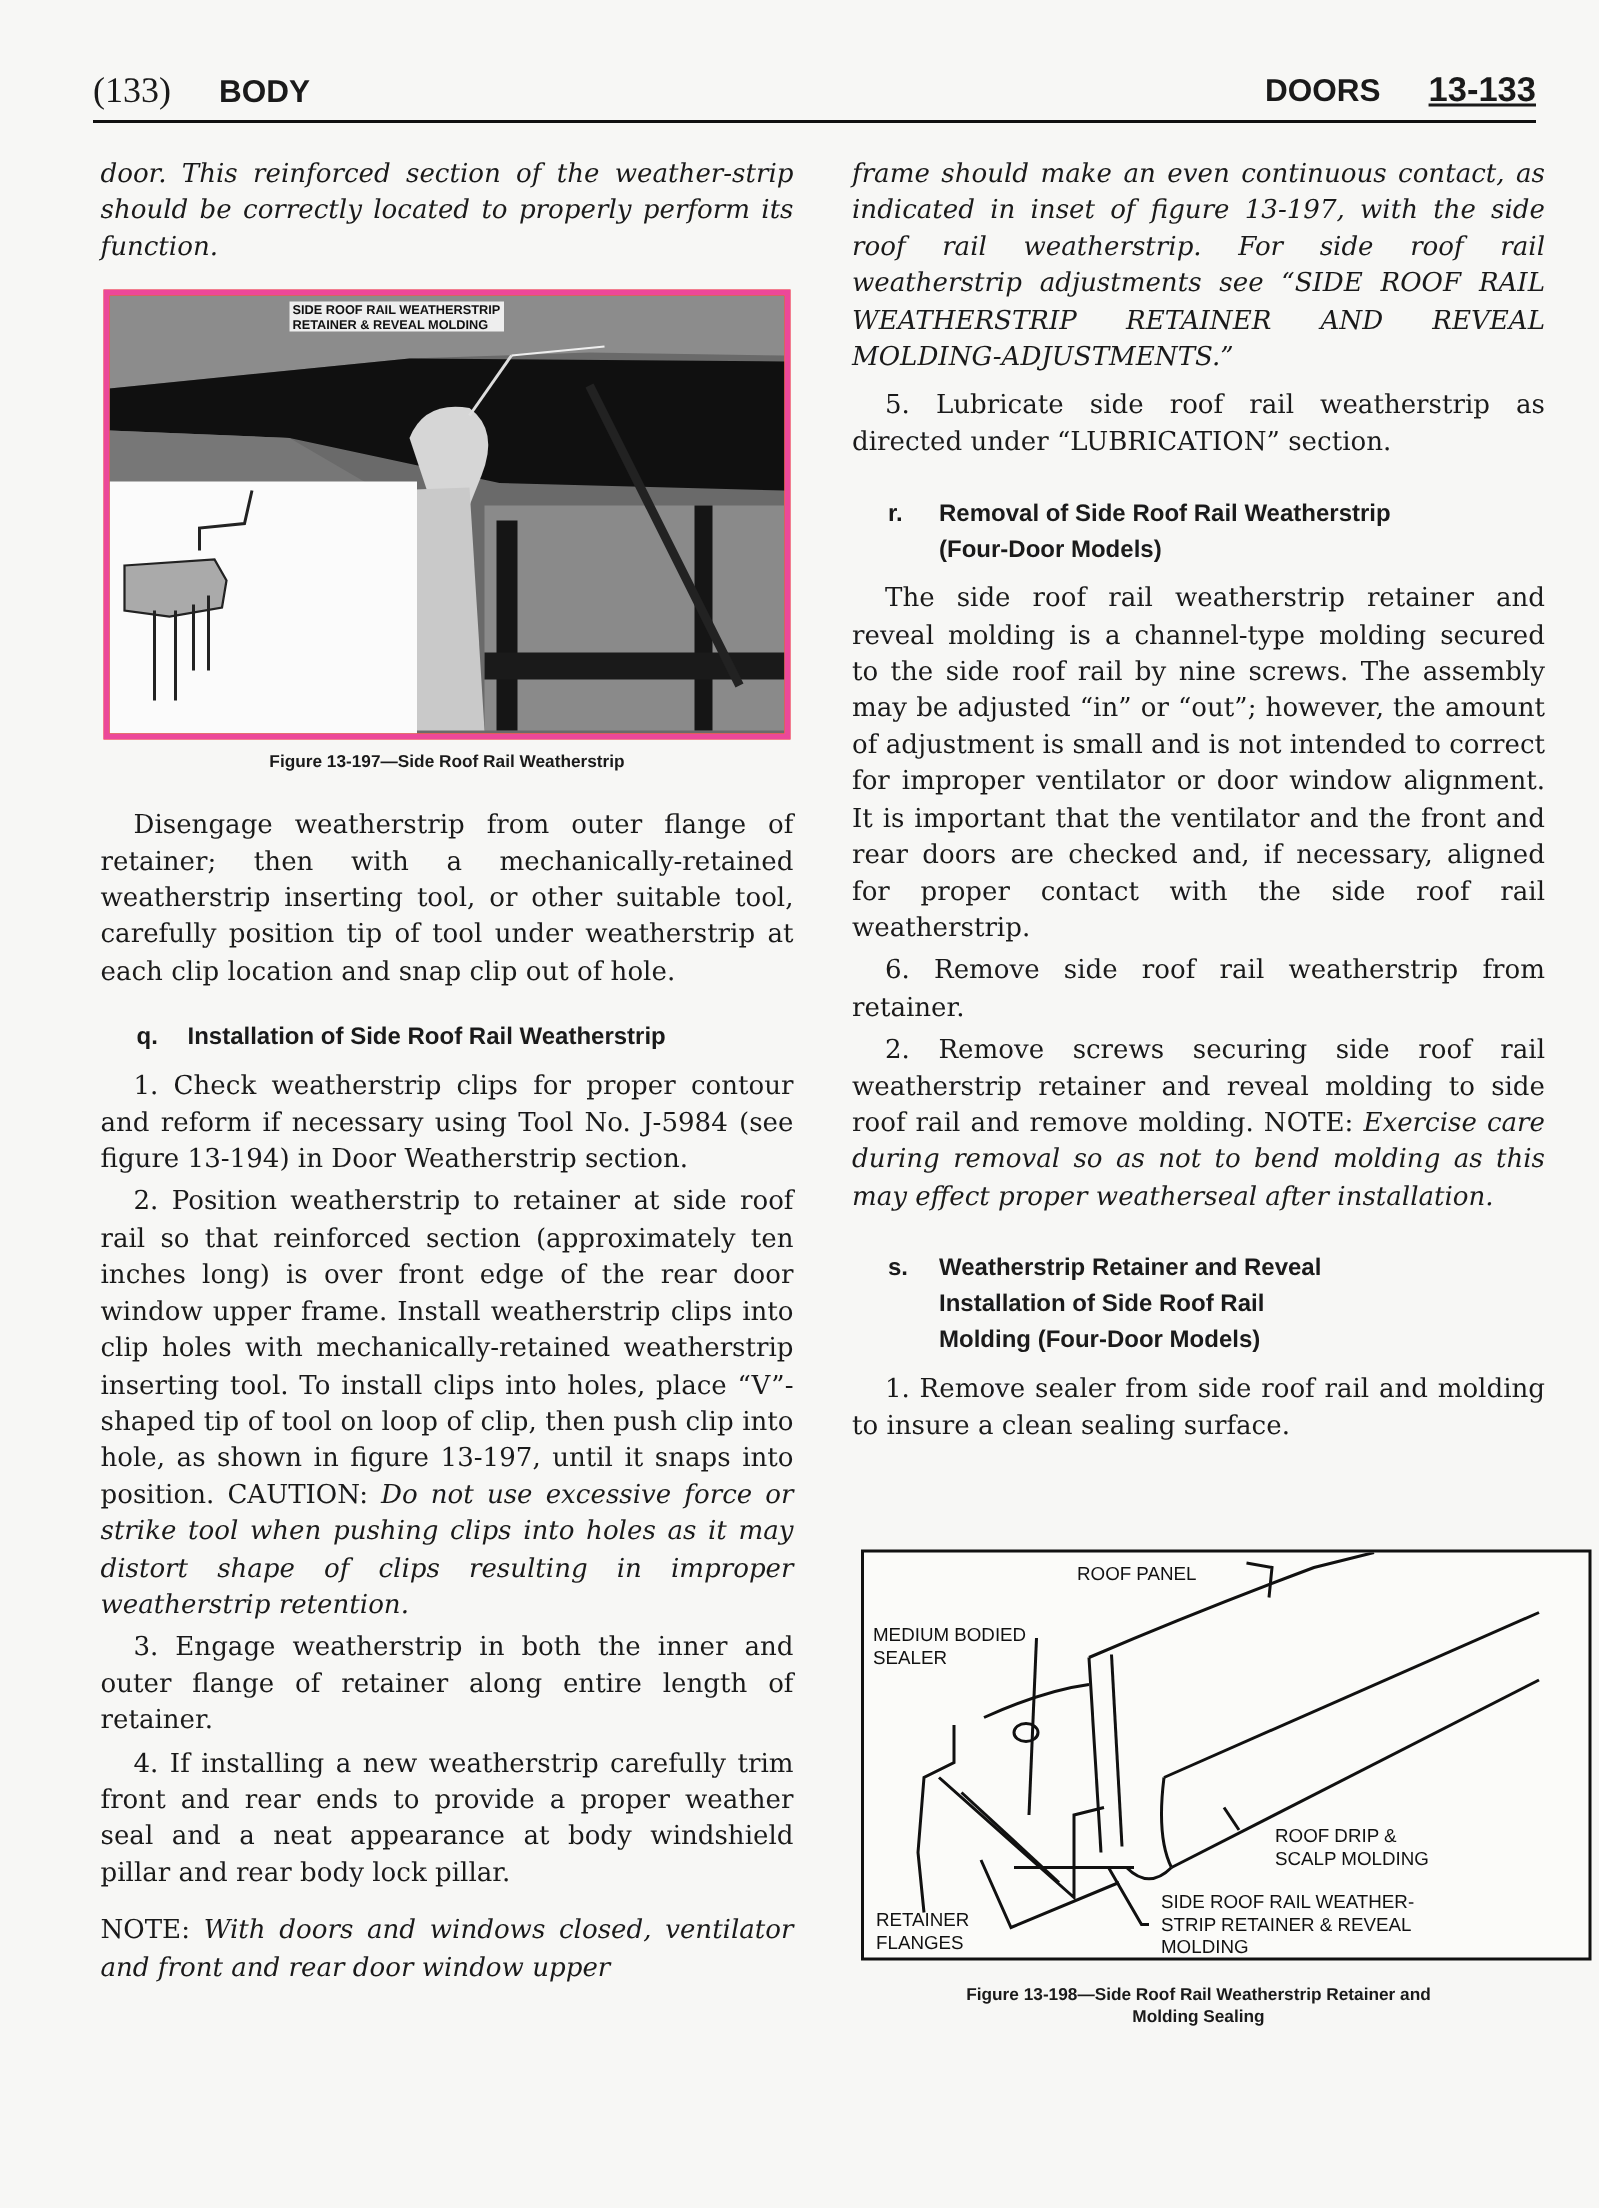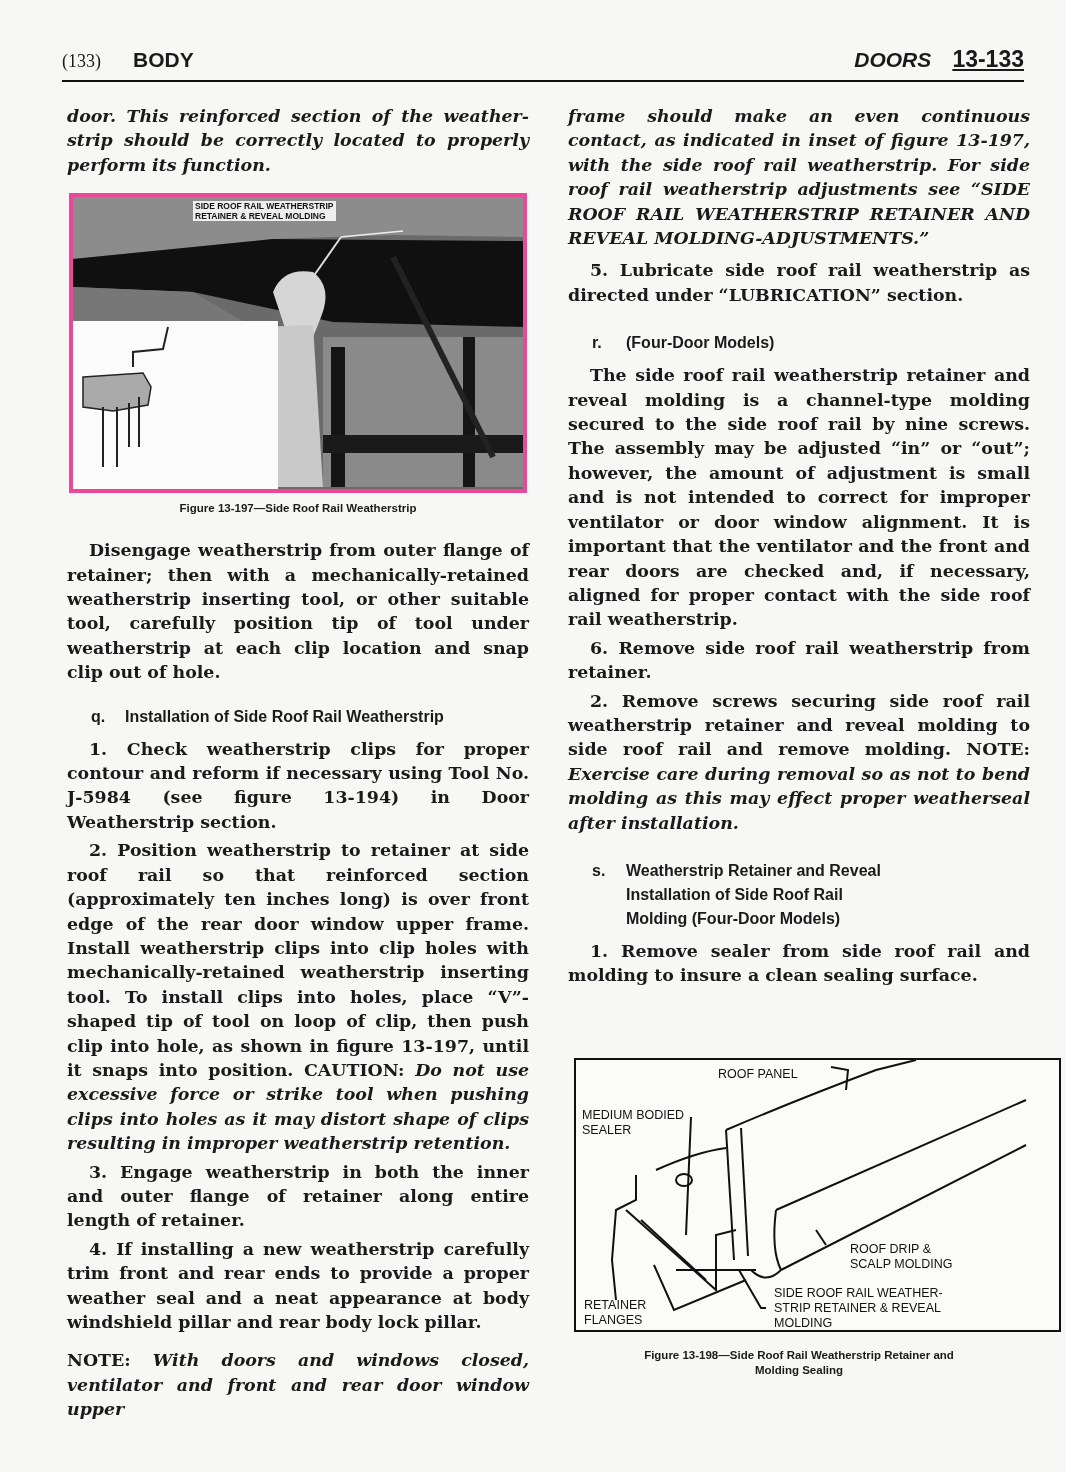--- a/index.html
+++ b/index.html
@@ -6,30 +6,30 @@
   body {
     width: 1066px; height: 1472px; background: #f7f7f5; position: relative;
     font-family: "DejaVu Serif", "Liberation Serif", serif; color: #1a1a1a;
     overflow: hidden;
   }
   .header {
     position: absolute; left: 62px; top: 44px; width: 962px; height: 36px;
     border-bottom: 2px solid #111;
   }
   .hdr-left { position: absolute; left: 0; top: 4px; font-size: 19px; }
-  .hdr-left .pnum { font-family: "Liberation Serif", serif; font-size: 18px; }
+  .hdr-left .pnum { font-family: "Liberation Serif", serif; font-size: 24px; }
   .hdr-left .sect { font-family: "Liberation Sans", sans-serif; font-weight: 700; font-size: 21px; margin-left: 26px; }
   .hdr-right { position: absolute; right: 0; top: 2px; }
-  .hdr-right .sect { font-family: "Liberation Sans", sans-serif; font-weight: 700; font-size: 21px; margin-right: 16px; font-style: italic; }
+  .hdr-right .sect { font-family: "Liberation Sans", sans-serif; font-weight: 700; font-size: 21px; margin-right: 27px; }
   .hdr-right .pg { font-family: "Liberation Sans", sans-serif; font-weight: 700; font-size: 23px; text-decoration: underline; }
 
   .col { position: absolute; top: 104px; width: 462px; font-size: 17.4px; line-height: 24.4px; text-align: justify; }
   .col.left { left: 67px; }
   .col.right { left: 568px; }
-  p { margin: 0 0 4px 0; font-weight: bold; }
+  p { margin: 0 0 4px 0; }
   .indent { text-indent: 22px; }
   i { font-style: italic; }
 
   .fig1 {
     position: relative; width: 450px; height: 292px; margin: 16px 0 0 2px;
     border: 4px solid #ec4899; background: #f97316; overflow: hidden;
   }
   .fig-cap {
     font-family: "Liberation Sans", sans-serif; font-weight: 700; font-size: 11.5px;
     text-align: center; margin: 8px 0 22px 0; line-height: 15px;
@@ -110,20 +110,21 @@
   <p class="indent">4. If installing a new weatherstrip carefully trim front and rear ends to provide a proper weather seal and a neat appearance at body windshield pillar and rear body lock pillar.</p>
   <p style="margin-top:14px"><span>NOTE: </span><i>With doors and windows closed, ventilator and front and rear door window upper</i></p>
 </div>
 
 <div class="col right">
   <p><i>frame should make an even continuous contact, as indicated in inset of figure 13-197, with the side roof rail weatherstrip. For side roof rail weatherstrip adjustments see “SIDE ROOF RAIL WEATHERSTRIP RETAINER AND REVEAL MOLDING-ADJUSTMENTS.”</i></p>
   <p class="indent" style="margin-top:8px">5. Lubricate side roof rail weatherstrip as directed under “LUBRICATION” section.</p>
 
   <div class="subhead" style="margin-top:24px">
     <span class="letter">r.</span>
+    <div>Removal of Side Roof Rail Weatherstrip</div>
     <div>(Four-Door Models)</div>
   </div>
 
   <p class="indent">The side roof rail weatherstrip retainer and reveal molding is a channel-type molding secured to the side roof rail by nine screws. The assembly may be adjusted “in” or “out”; however, the amount of adjustment is small and is not intended to correct for improper ventilator or door window alignment. It is important that the ventilator and the front and rear doors are checked and, if necessary, aligned for proper contact with the side roof rail weatherstrip.</p>
   <p class="indent">6. Remove side roof rail weatherstrip from retainer.</p>
   <p class="indent"><span>2. Remove screws securing side roof rail weatherstrip retainer and reveal molding to side roof rail and remove molding. NOTE: </span><i>Exercise care during removal so as not to bend molding as this may effect proper weatherseal after installation.</i></p>
 
   <div class="subhead" style="margin-top:24px">
     <span class="letter">s.</span>
     <div>Weatherstrip Retainer and Reveal</div>

